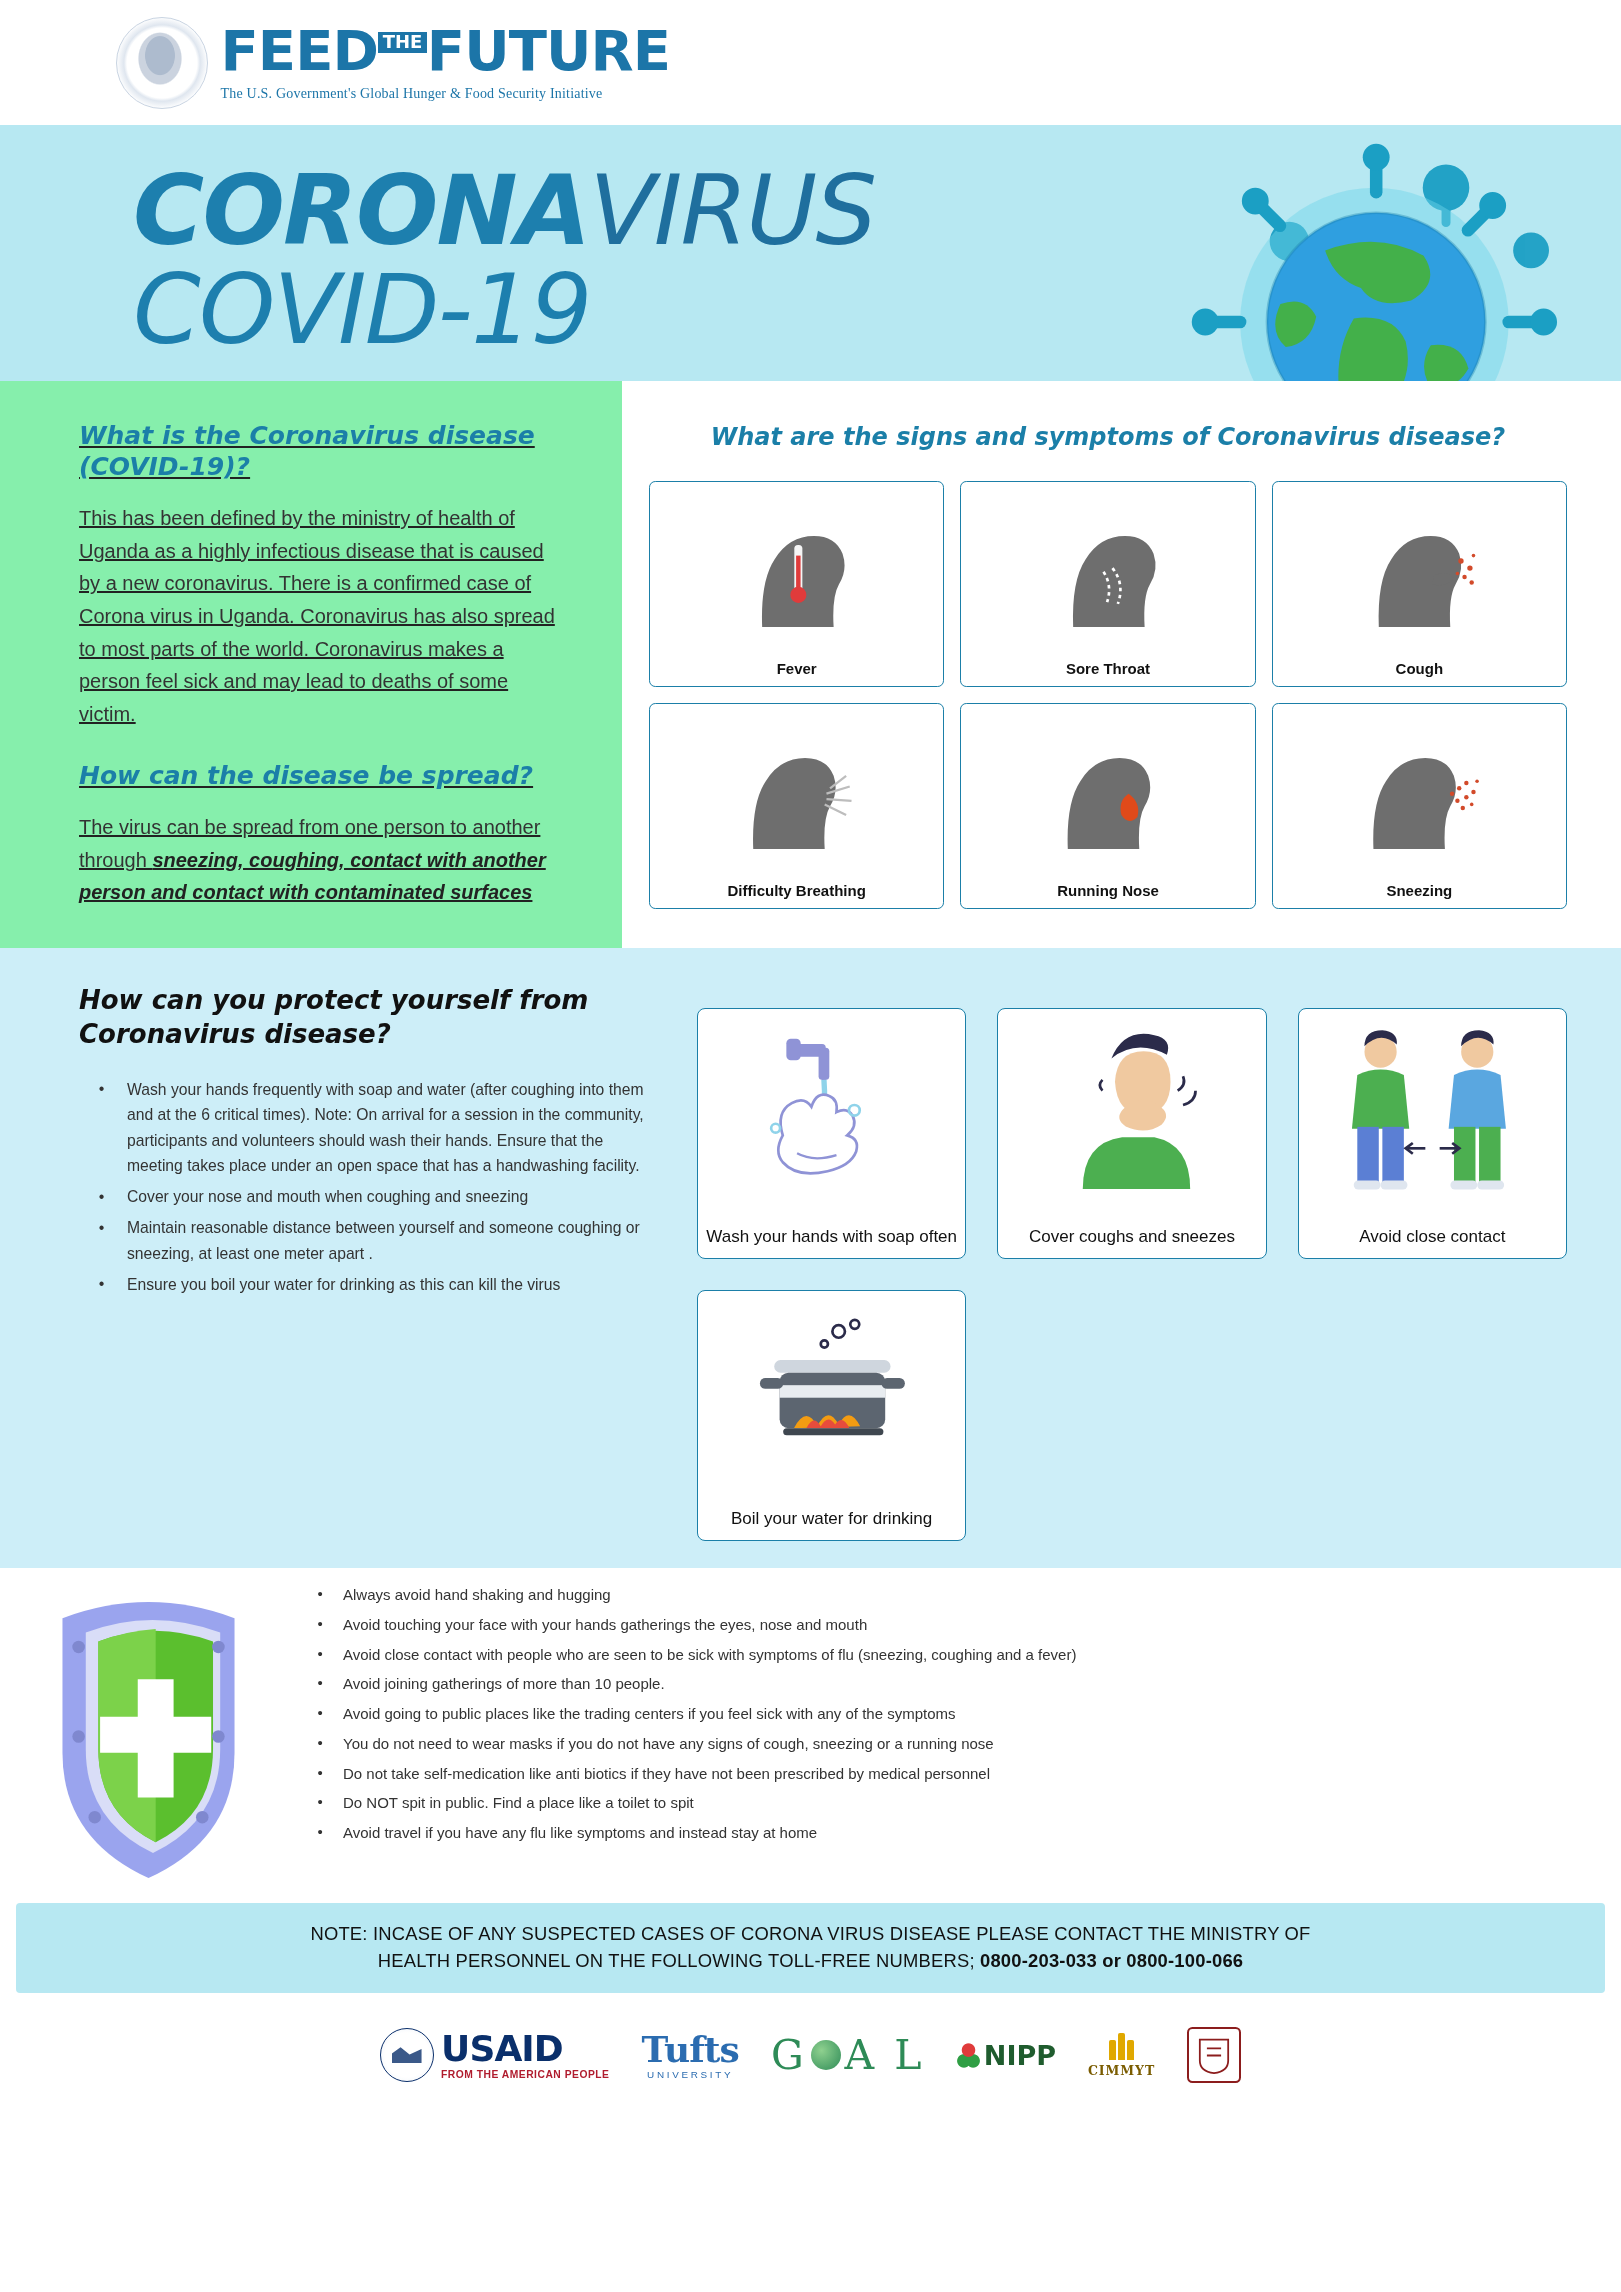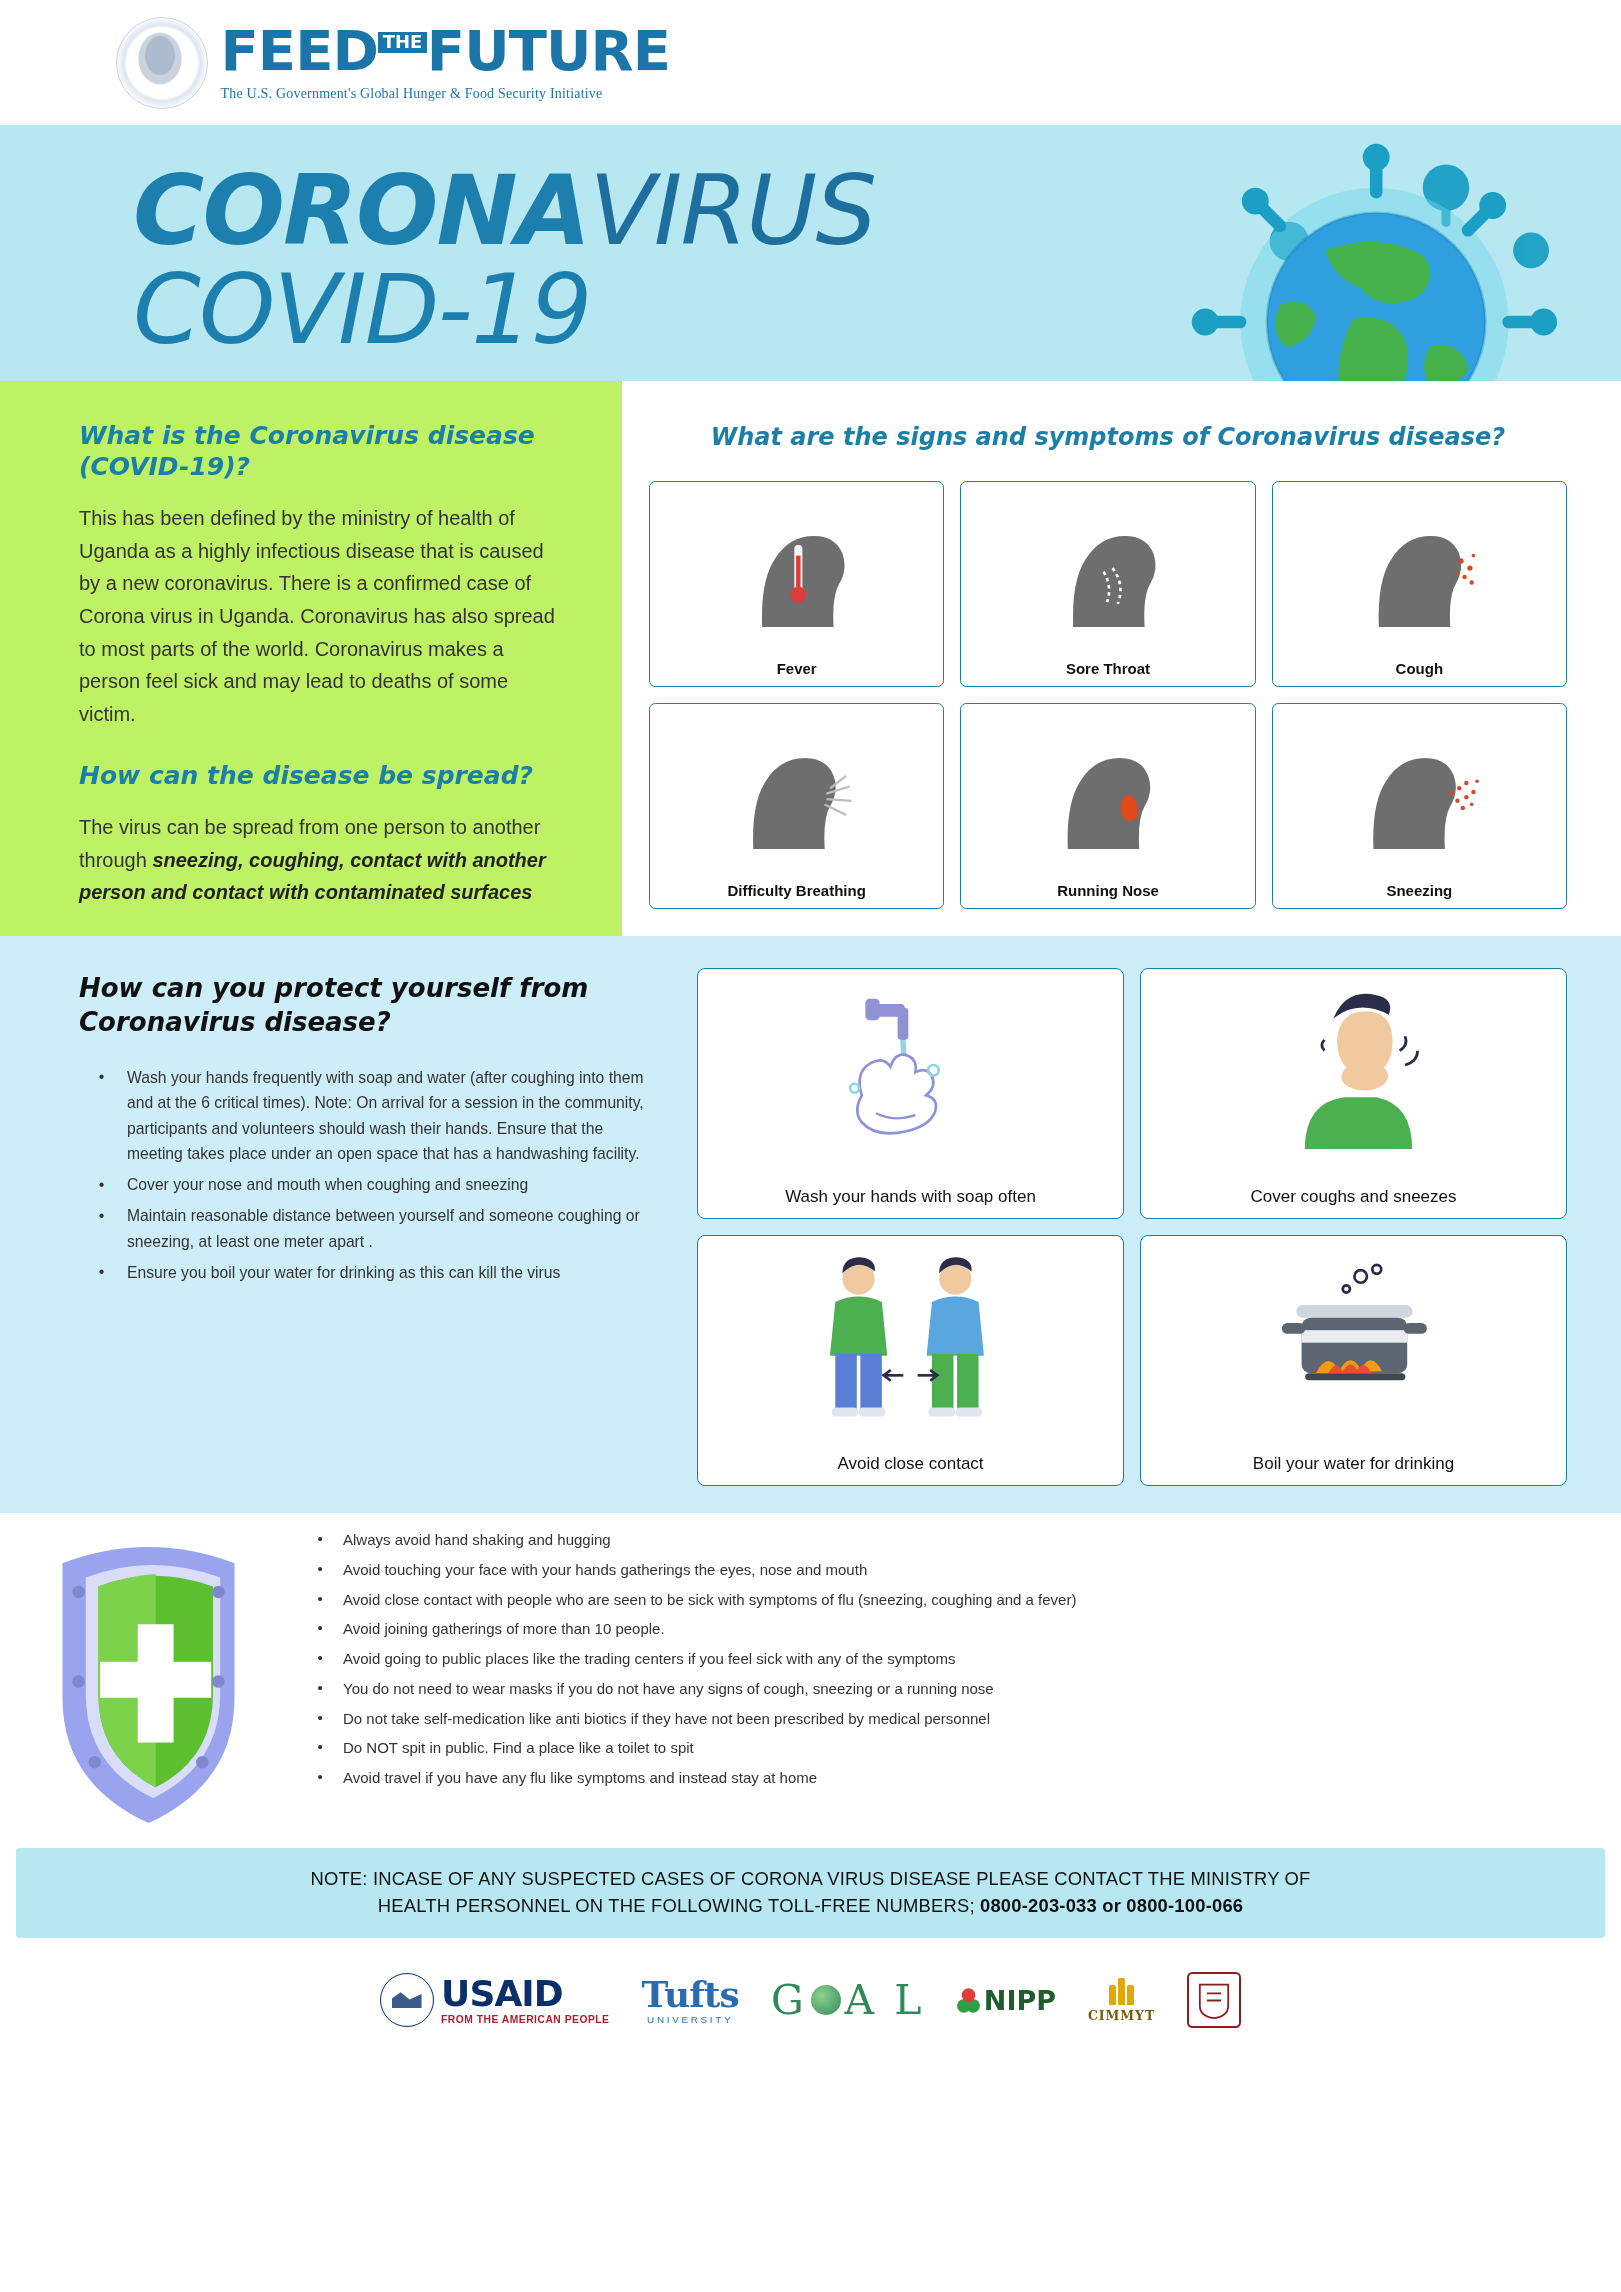--- a/index.html
+++ b/index.html
@@ -57,21 +57,21 @@
     font-family:"DejaVu Sans", sans-serif;
   }
   .hero-title .l1 b{font-weight:bold;color:#1d7fae;font-style:italic;}
   .hero-title .l2{
     font-size:97px;font-style:italic;color:#1d7fae;letter-spacing:-1.8px;
     font-family:"DejaVu Sans", sans-serif;margin-top:5.4px;
   }
   .globe-wrap{position:absolute;right:54px;top:9px;width:421px;height:376px;}
   
   .mid{display:flex;width:100%;}
-  .mid-left{width:622px;background:#bef264;padding:39px 54px 27px 79px;box-sizing:border-box;}
+  .mid-left{width:622px;background:#86efac;padding:39px 54px 39px 79px;box-sizing:border-box;text-decoration:underline;}
   .mid-right{flex:1;background:#ffffff;padding:36px 54px 18px 27px;box-sizing:border-box;}
   h2.sec{
     font-size:25px;color:#1b7fa8;font-style:italic;font-weight:bold;
     line-height:1.25;margin:0 0 19.7px 0;font-family:"DejaVu Sans",sans-serif;
   }
   .body-txt{font-size:20px;line-height:1.63;color:#333;margin:0;}
   .body-txt .em{font-style:italic;font-weight:bold;color:#222;}
   h2.sym{
     font-size:24px;color:#1b7fa8;font-style:italic;font-weight:bold;text-align:center;
     line-height:1.3;margin:5.4px 0 27px 0;font-family:"DejaVu Sans",sans-serif;
@@ -90,21 +90,21 @@
   .protect-right{flex:1;padding:32px 54px 27px 16px;box-sizing:border-box;}
   h2.dark{
     font-size:26px;color:#111;font-style:italic;font-weight:bold;line-height:1.3;
     margin:0 0 25px 0;font-family:"DejaVu Sans",sans-serif;
   }
   ul.bullets{list-style:none;margin:0;padding:0;}
   ul.bullets li{
     font-size:15.7px;line-height:1.63;color:#333;position:relative;padding-left:48px;margin-bottom:5.4px;
   }
   ul.bullets li:before{content:"•";position:absolute;left:19.7px;top:-0.9px;font-size:16px;color:#333;}
-  .prot-grid{display:grid;grid-template-columns:repeat(2,1fr);gap:16px;}
+  .prot-grid{display:grid;grid-template-columns:repeat(3,1fr);gap:31px;margin-top:28px;}
   .prot-card{
     border:1.8px solid #1b7fa8;border-radius:8px;background:#fff;height:251px;
     display:flex;flex-direction:column;align-items:center;justify-content:flex-end;
     padding-bottom:7.2px;box-sizing:border-box;
   }
   .prot-art{flex:1;display:flex;align-items:center;justify-content:center;width:100%;}
   .prot-label{font-size:17px;color:#111;padding:1.8px 5.4px 3.6px;text-align:center;}
   
   .donts{display:flex;width:100%;background:#ffffff;padding:16px 0 9px 0;}
   .shield-wrap{width:296px;display:flex;align-items:flex-start;justify-content:center;padding-top:9px;}

